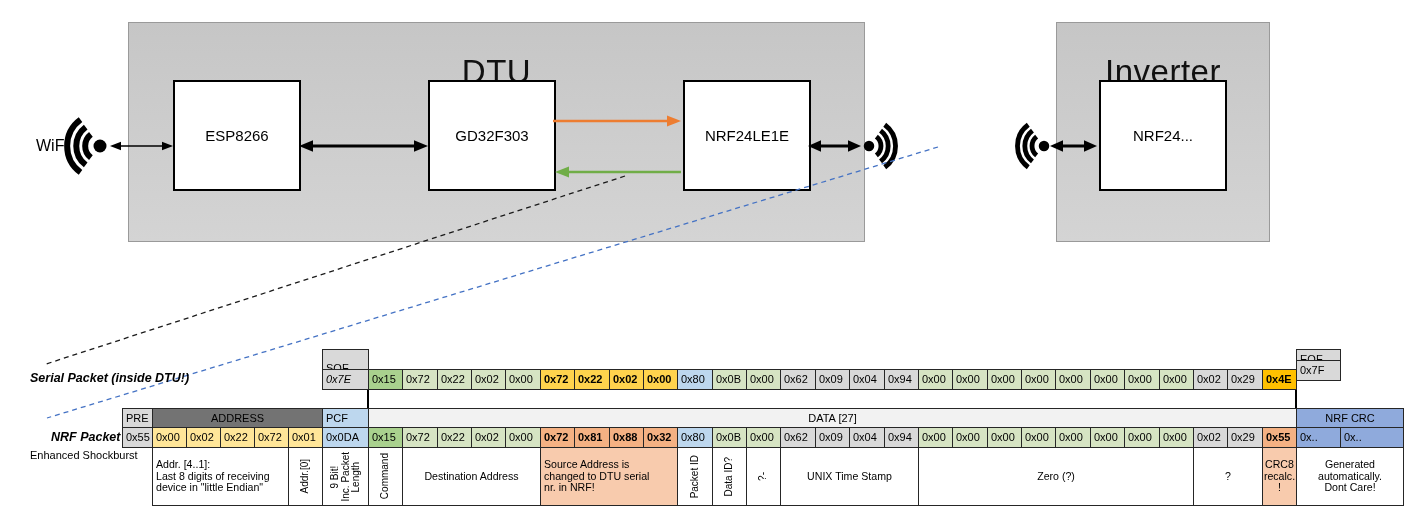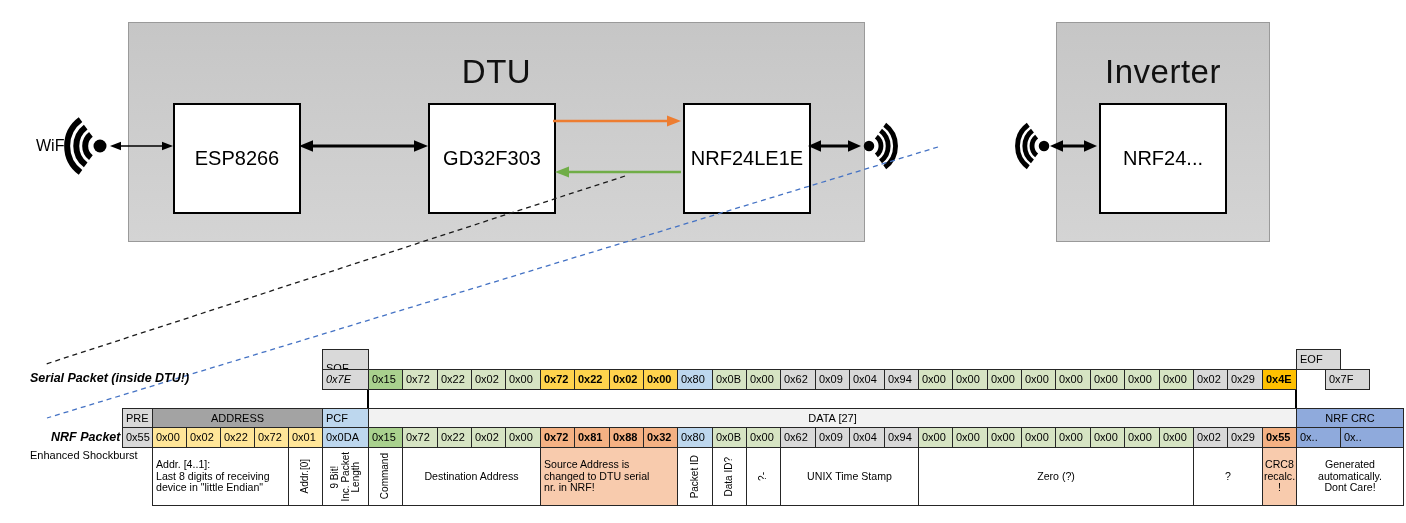--- a/index.html
+++ b/index.html
@@ -3,23 +3,23 @@
 <meta charset="utf-8">
 <style>
   html,body{margin:0;padding:0;background:#fff;}
   #root{position:relative;width:1406px;height:523px;overflow:hidden;
         font-family:"Liberation Sans",sans-serif;color:#000;}
   .bigbox{position:absolute;top:22px;height:218px;
           background:linear-gradient(180deg,#c6c6c6,#d4d4d4);
           border:1px solid #9a9a9a;}
   .bigtitle{position:absolute;top:30px;width:100%;text-align:center;
             font-size:33px;letter-spacing:.5px;color:#111;}
-  .chip{position:absolute;top:103px;width:124px;height:107px;background:#fff;
+  .chip{position:absolute;top:80px;width:124px;height:107px;background:#fff;
         border:2px solid #000;display:flex;align-items:center;justify-content:center;
-        font-size:20px;}
+        font-size:15px;}
   .sidelabel{position:absolute;font-size:12.5px;font-weight:bold;font-style:italic;}
   .plainlabel{position:absolute;font-size:11px;}
   .wifitext{position:absolute;font-size:16px;margin-left:12px;}
   svg{position:absolute;left:0;top:0;pointer-events:none;}
   .cell{position:absolute;box-sizing:border-box;border:1px solid #262626;
         font-size:11px;line-height:1.12;display:flex;align-items:center;
         padding-left:3px;white-space:pre-line;background:#fff;z-index:2;}
   .cell.c{justify-content:center;padding-left:0;text-align:center;}
   .cell.b{font-weight:bold;}
   .cell.an{font-size:10.6px;}
@@ -138,23 +138,23 @@
       <div class="cell" style="left: 952px; top: 369px; width: 36px; height: 21px; background: rgb(214, 228, 195);">0x00</div>
       <div class="cell" style="left: 987px; top: 369px; width: 35px; height: 21px; background: rgb(214, 228, 195);">0x00</div>
       <div class="cell" style="left: 1021px; top: 369px; width: 35px; height: 21px; background: rgb(214, 228, 195);">0x00</div>
       <div class="cell" style="left: 1055px; top: 369px; width: 36px; height: 21px; background: rgb(214, 228, 195);">0x00</div>
       <div class="cell" style="left: 1090px; top: 369px; width: 35px; height: 21px; background: rgb(214, 228, 195);">0x00</div>
       <div class="cell" style="left: 1124px; top: 369px; width: 36px; height: 21px; background: rgb(214, 228, 195);">0x00</div>
       <div class="cell" style="left: 1159px; top: 369px; width: 35px; height: 21px; background: rgb(214, 228, 195);">0x00</div>
       <div class="cell" style="left: 1193px; top: 369px; width: 35px; height: 21px; background: rgb(217, 217, 217);">0x02</div>
       <div class="cell" style="left: 1227px; top: 369px; width: 36px; height: 21px; background: rgb(217, 217, 217);">0x29</div>
       <div class="cell b" style="left: 1262px; top: 369px; width: 35px; height: 21px; background: rgb(255, 192, 0);">0x4E</div>
-      <div class="cell" style="left: 1296px; top: 369px; width: 45px; height: 21px; background: rgb(217, 217, 217); margin-left: 29px;">0x7F</div>
+      <div class="cell" style="left: 1296px; top: 360px; width: 45px; height: 21px; background: rgb(217, 217, 217);">0x7F</div>
       <div class="cell" style="left: 122px; top: 408px; width: 31px; height: 20px; background: rgb(217, 217, 217);">PRE</div>
-      <div class="cell c" style="left: 152px; top: 408px; width: 171px; height: 20px; background: #a3a3a3;">ADDRESS</div>
+      <div class="cell c" style="left: 152px; top: 408px; width: 171px; height: 20px; background: #737373;">ADDRESS</div>
       <div class="cell" style="left: 322px; top: 408px; width: 47px; height: 20px; background: rgb(189, 215, 238);">PCF</div>
       <div class="cell c" style="left: 368px; top: 408px; width: 929px; height: 20px; background: rgb(242, 242, 242);">DATA [27]</div>
       <div class="cell c" style="left: 1296px; top: 408px; width: 108px; height: 20px; background: rgb(143, 170, 220);">NRF CRC</div>
       <div class="cell" style="left: 122px; top: 427px; width: 31px; height: 21px; background: rgb(217, 217, 217);">0x55</div>
       <div class="cell" style="left: 152px; top: 427px; width: 35px; height: 21px; background: rgb(255, 230, 153);">0x00</div>
       <div class="cell" style="left: 186px; top: 427px; width: 35px; height: 21px; background: rgb(255, 230, 153);">0x02</div>
       <div class="cell" style="left: 220px; top: 427px; width: 35px; height: 21px; background: rgb(255, 230, 153);">0x22</div>
       <div class="cell" style="left: 254px; top: 427px; width: 35px; height: 21px; background: rgb(255, 230, 153);">0x72</div>
       <div class="cell" style="left: 288px; top: 427px; width: 35px; height: 21px; background: rgb(255, 230, 153);">0x01</div>
       <div class="cell" style="left: 322px; top: 427px; width: 47px; height: 21px; background: rgb(189, 215, 238);">0x0DA</div>

